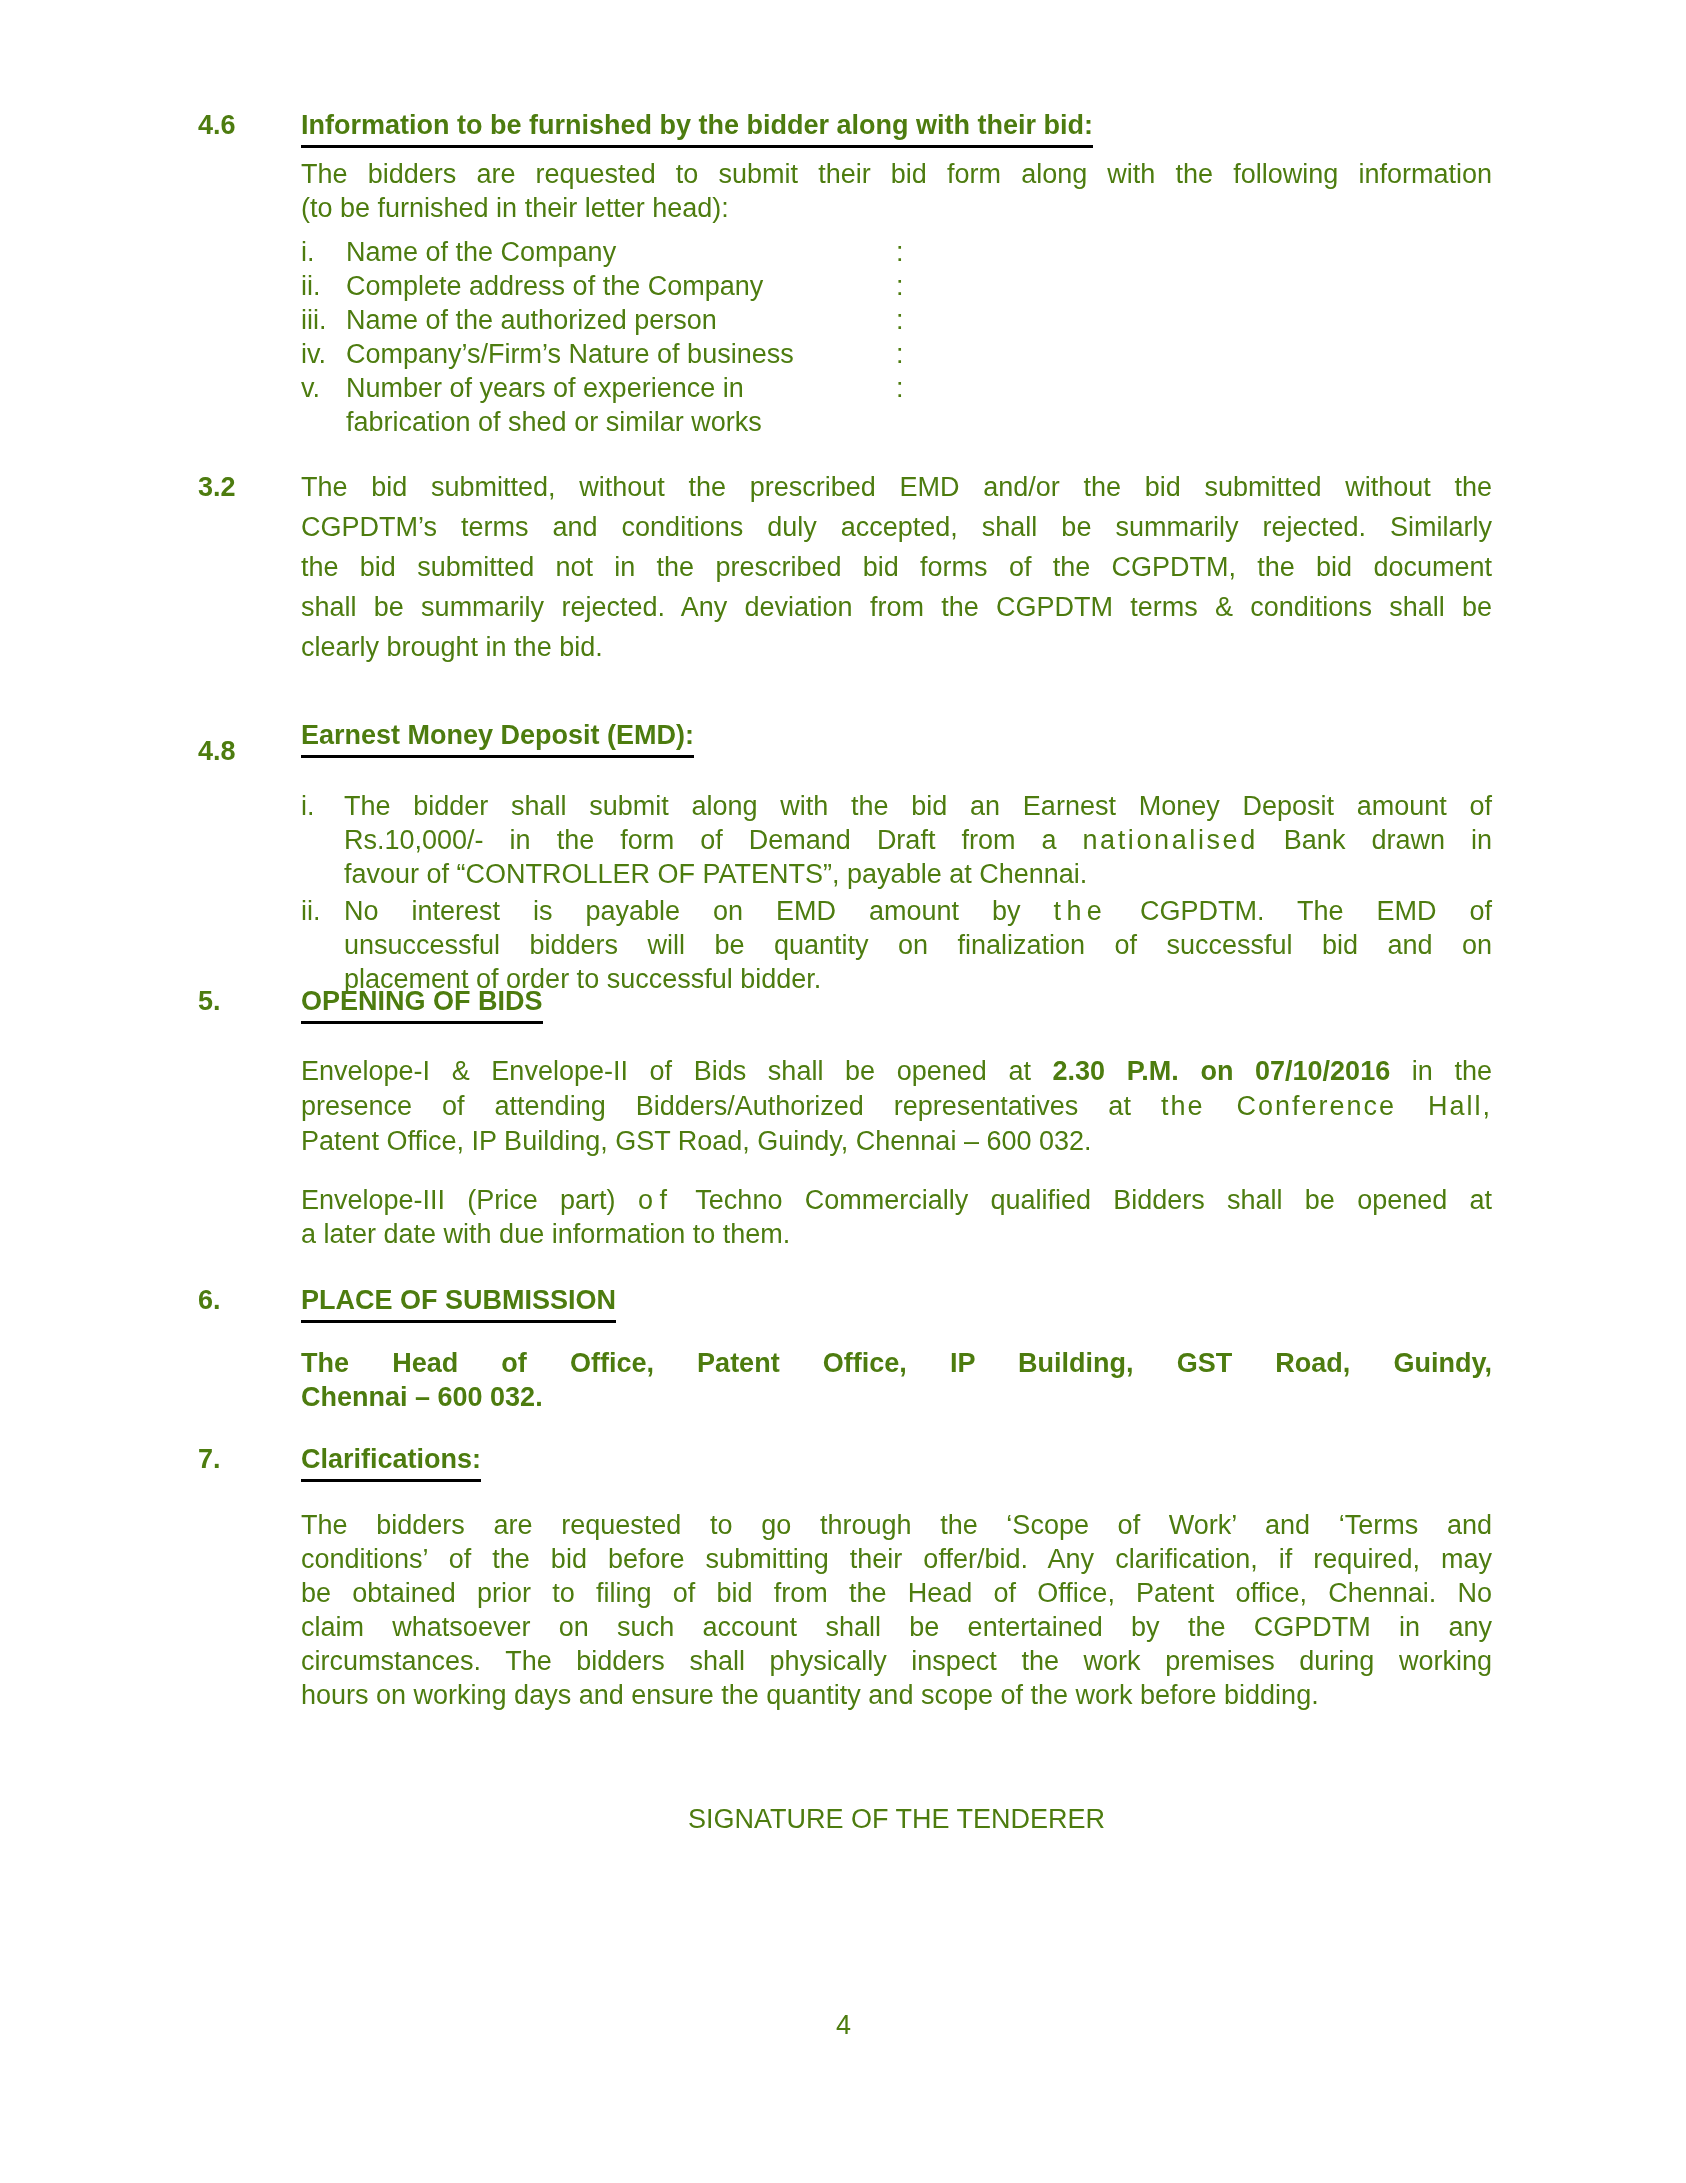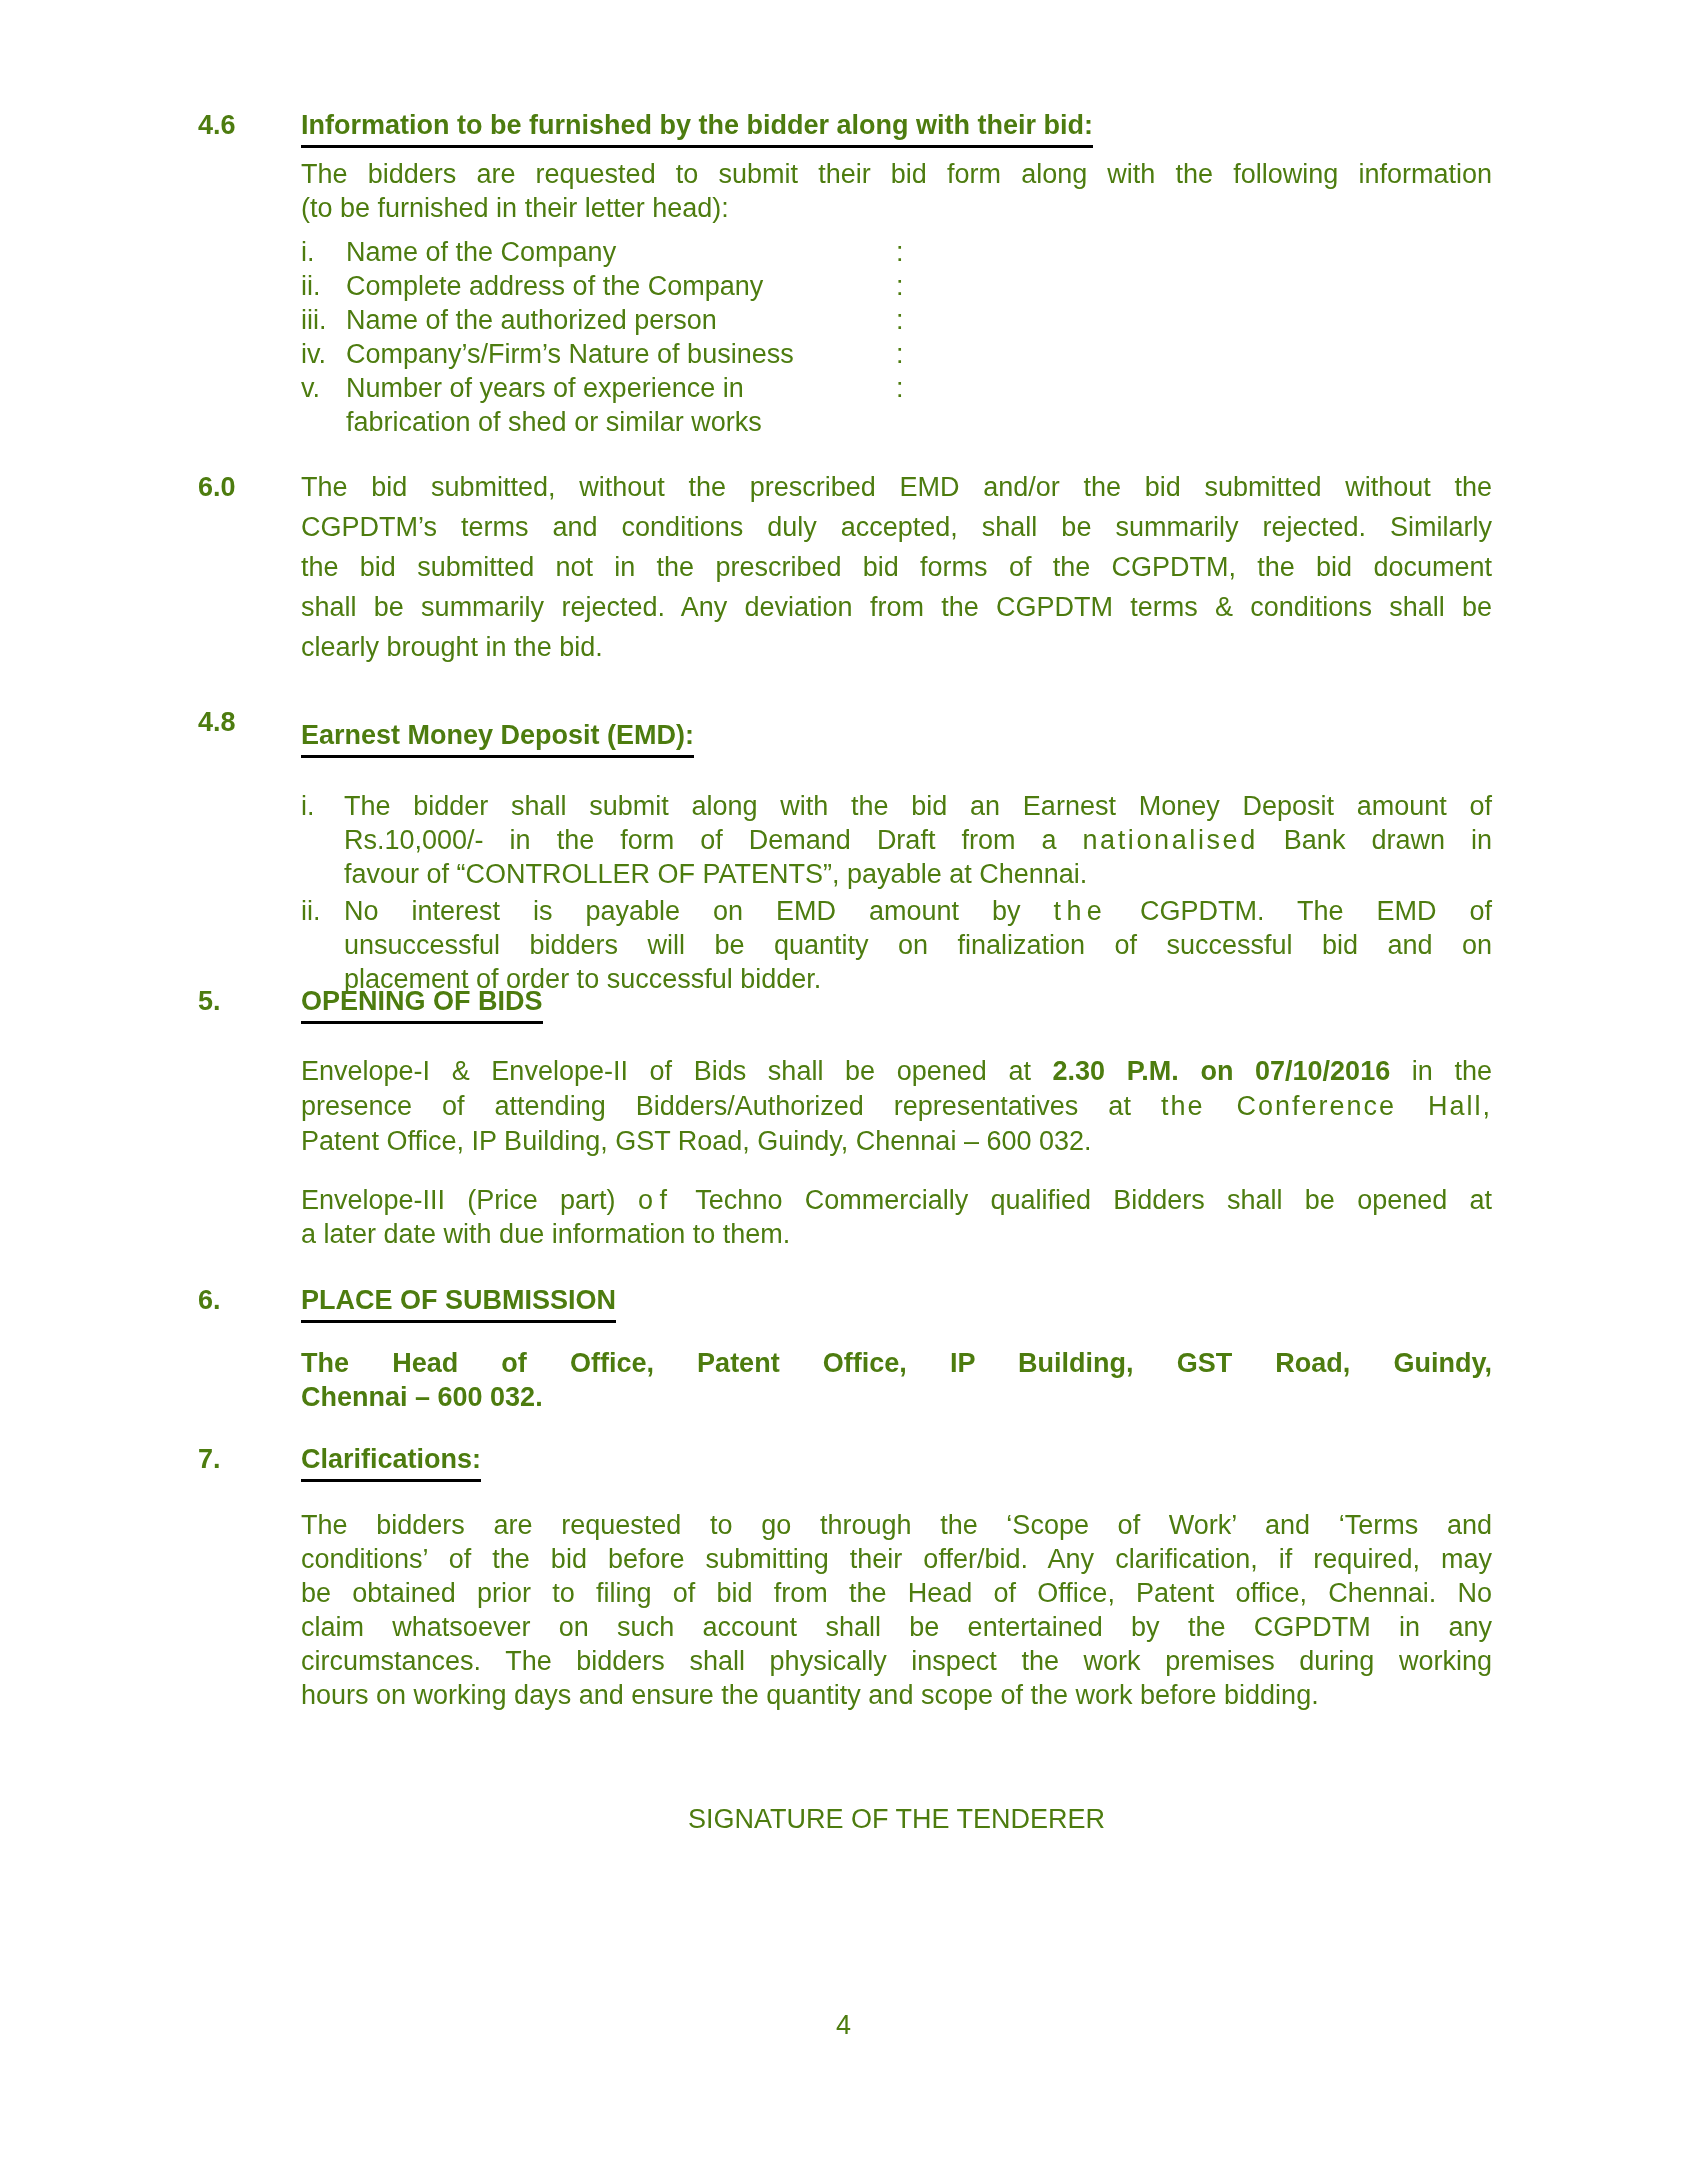--- a/index.html
+++ b/index.html
@@ -104,30 +104,30 @@
       <span class="lbl">iv.</span><span>Company’s/Firm’s Nature of business</span>
       <span class="colon">:</span>
     </div>
     <div class="lrow">
       <span class="lbl">v.</span><span>Number of years of experience in</span>
       <span class="colon">:</span>
     </div>
     <div class="cont-line">fabrication of shed or similar works</div>
   </div>
 
-  <div class="abs num" style="top:467px; line-height:40px">6.0</div>
+  <div class="abs num" style="top:467px; line-height:40px">3.2</div>
   <div class="abs content lh61" style="top:467px">
     <div class="ln j">The bid submitted, without the prescribed EMD and/or the bid submitted without the</div>
     <div class="ln j">CGPDTM’s terms and conditions duly accepted, shall be summarily rejected. Similarly</div>
     <div class="ln j">the bid submitted not in the prescribed bid forms of the CGPDTM, the bid document</div>
     <div class="ln j">shall be summarily rejected. Any deviation from the CGPDTM terms &amp; conditions shall be</div>
     <div class="ln">clearly brought in the bid.</div>
   </div>
 
-  <div class="abs num" style="top:705px">4.8</div>
+  <div class="abs num" style="top:734px">4.8</div>
   <div class="abs content" style="top:718px">
     <span class="hd">Earnest Money Deposit (EMD):</span>
   </div>
 
   <div class="abs content indent lh52" style="top:789px">
     <span class="lbl-abs">i.</span>
     <div class="ln j">The bidder shall submit along with the bid an Earnest Money Deposit amount of</div>
     <div class="ln j"><span>Rs.10,000/- in the form of Demand Draft from a </span><span class="lsp4">nationalised</span><span> Bank drawn in</span></div>
     <div class="ln">favour of “CONTROLLER OF PATENTS”, payable at Chennai.</div>
   </div>

